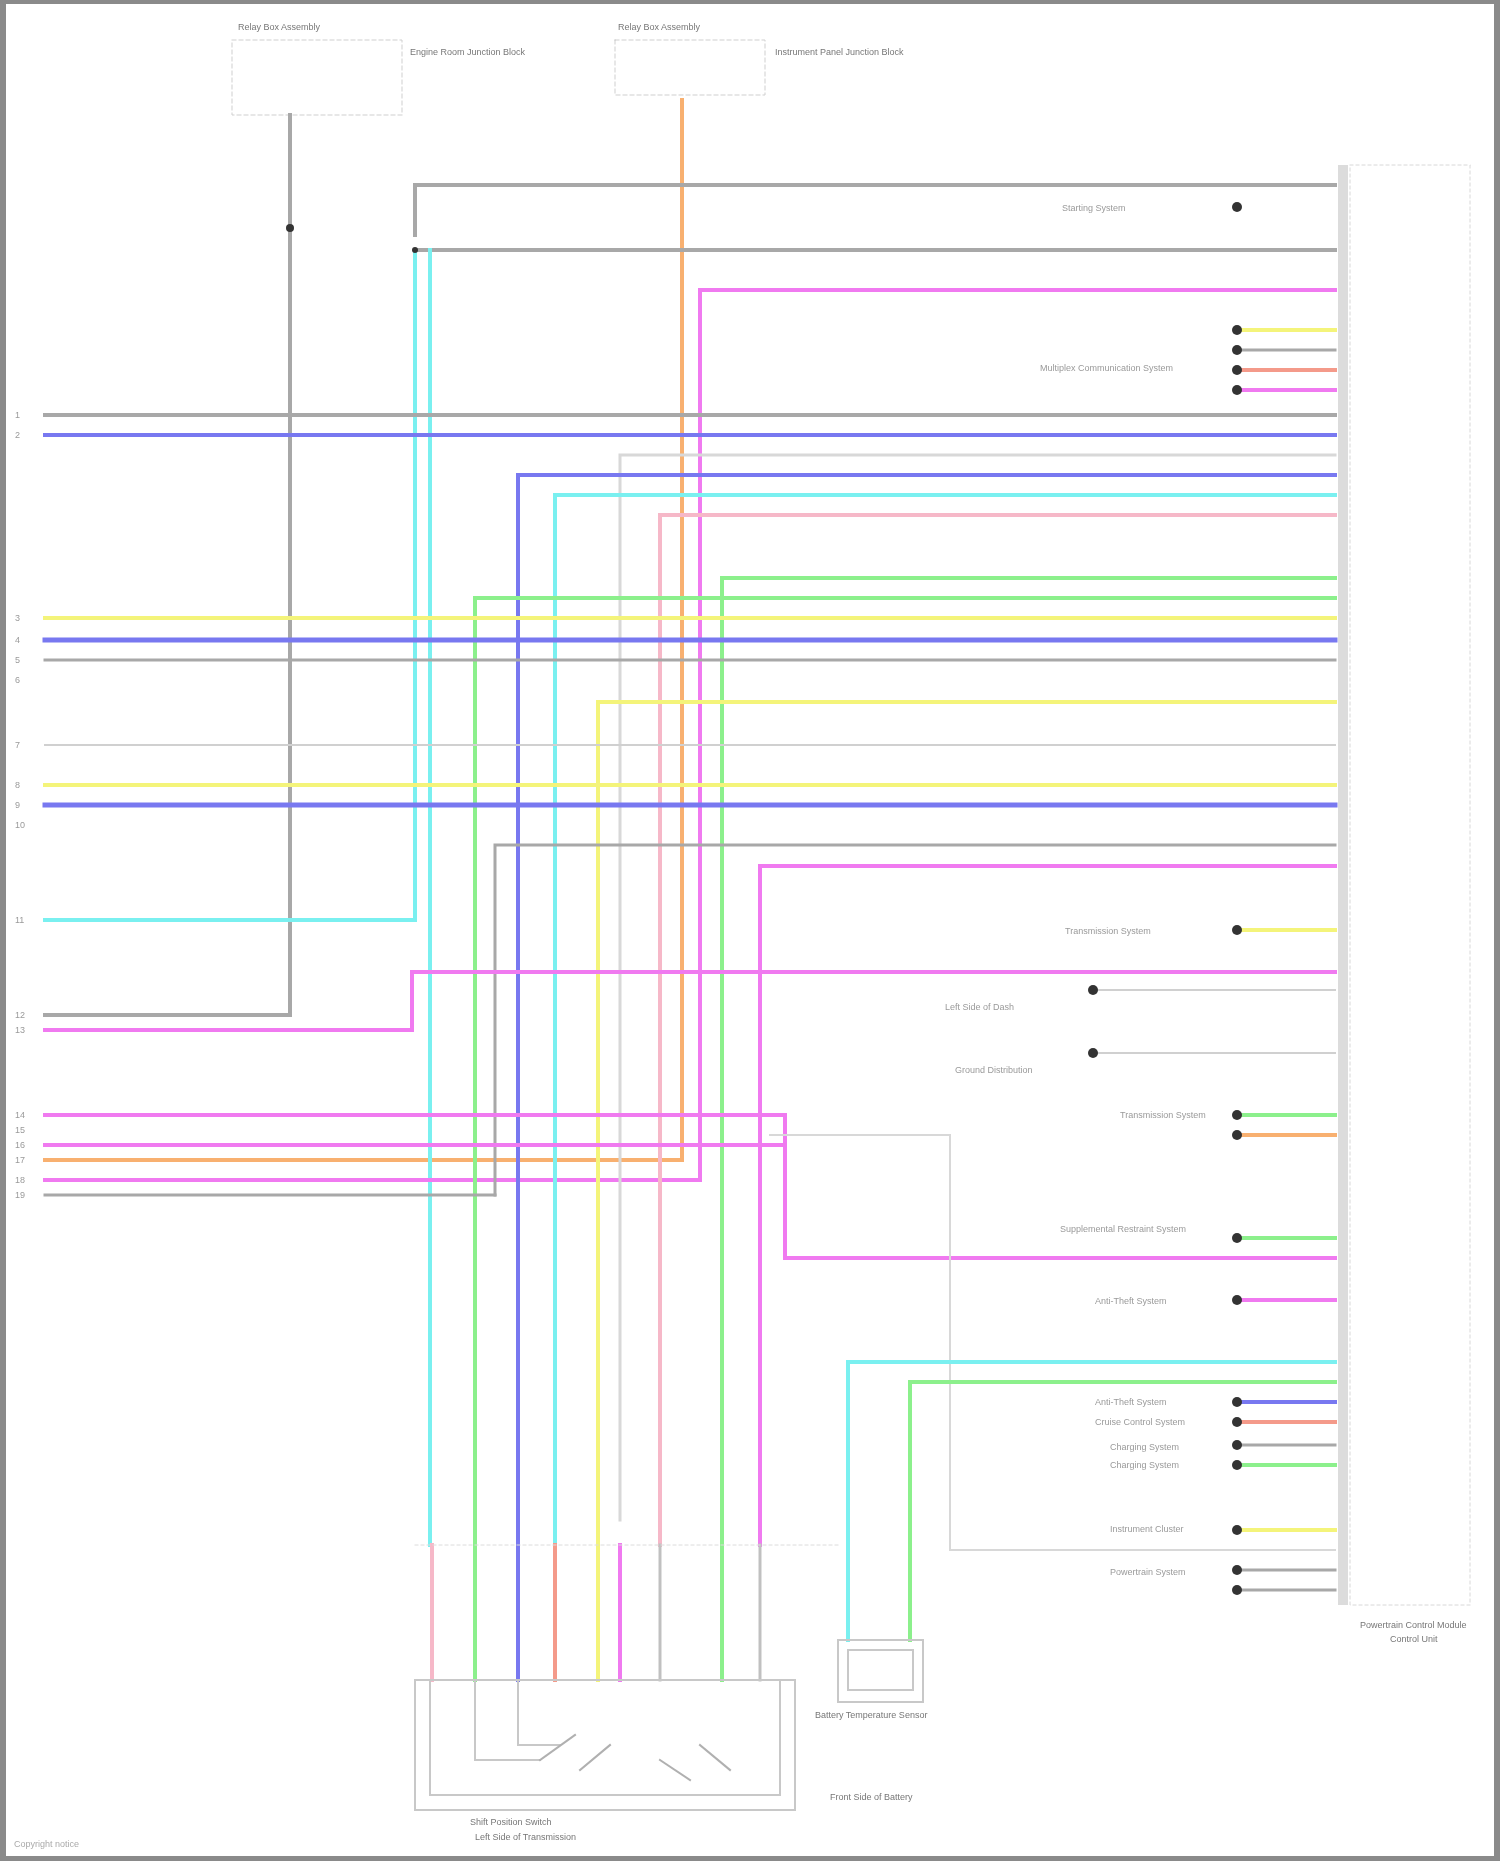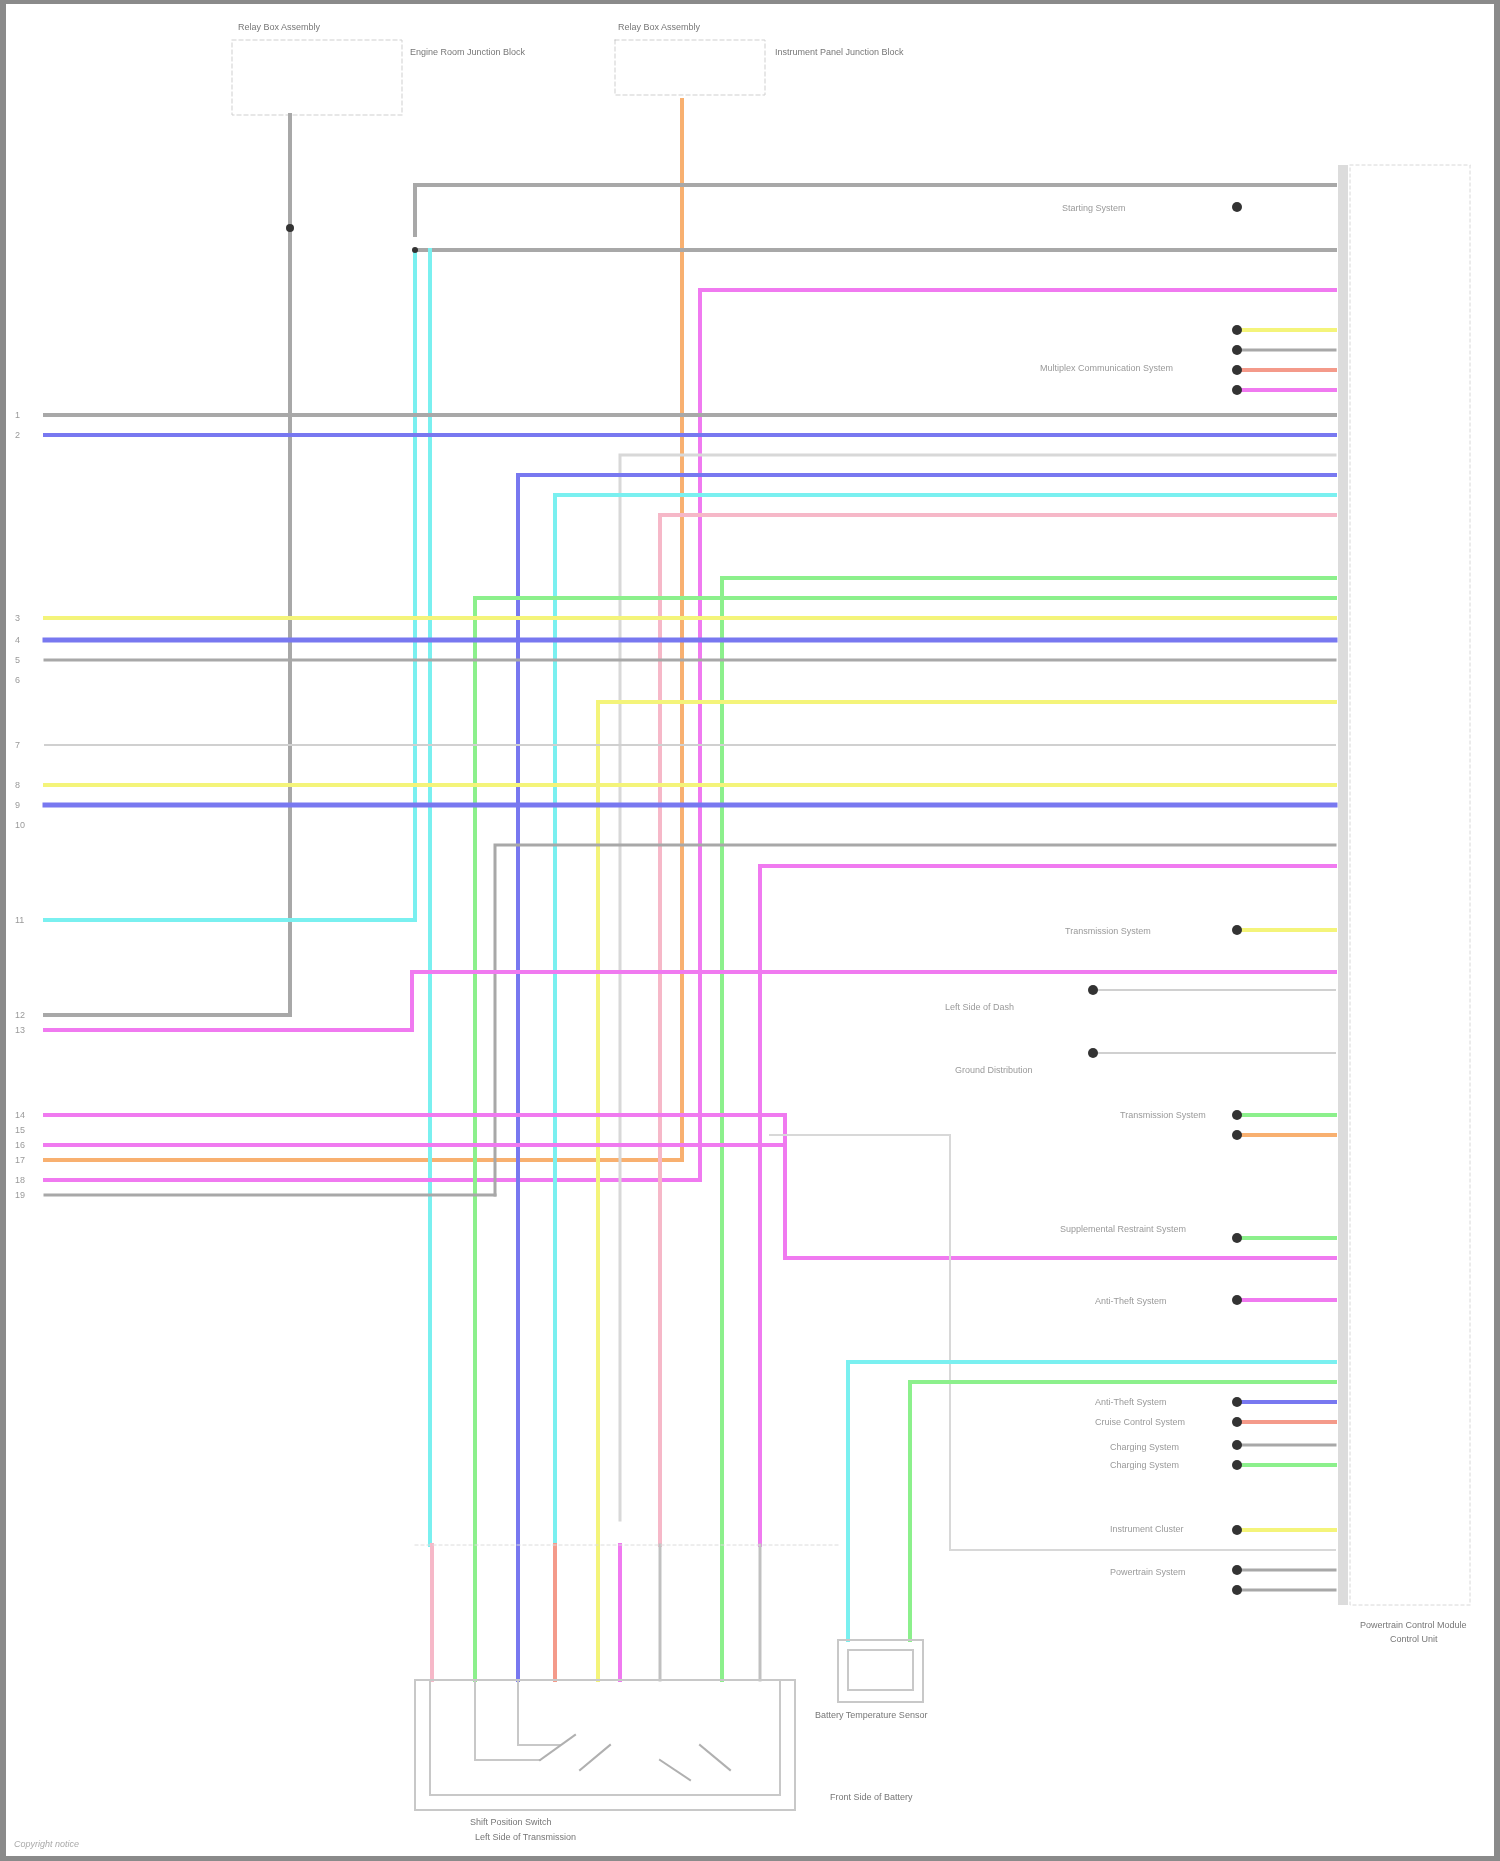--- a/index.html
+++ b/index.html
@@ -1,21 +1,21 @@
 <!DOCTYPE html>
 <html><head>
 <meta charset="utf-8">
 <style>
   html,body{margin:0;padding:0;background:#ffffff;}
   body{width:1500px;height:1861px;overflow:hidden;position:relative;font-family:"Liberation Sans",sans-serif;}
   .frame{position:absolute;left:0;top:0;width:1500px;height:1861px;box-sizing:border-box;border-left:6px solid #8a8a8a;border-right:6px solid #8a8a8a;border-top:4px solid #8a8a8a;border-bottom:5px solid #8a8a8a;}
   svg{position:absolute;left:0;top:0;}
   .lbl{font-family:"Liberation Sans",sans-serif;font-size:9px;fill:#9a9a9a;}
   .lbl-dark{font-family:"Liberation Sans",sans-serif;font-size:9px;fill:#777;}
-  .footer{position:absolute;left:14px;bottom:12px;font-size:9px;color:#aaa;font-style:italic;}
+  .footer{position:absolute;left:14px;bottom:12px;font-size:9px;color:#aaa;}
 </style>
 </head>
 <body>
 
 <div class="frame"></div>
 
 <svg width="1500" height="1861" viewBox="0 0 1500 1861">
   <g fill="none" stroke-linecap="square">
 
     <rect x="232" y="40" width="170" height="75" stroke="#cfcfcf" stroke-dasharray="4 3"></rect>

